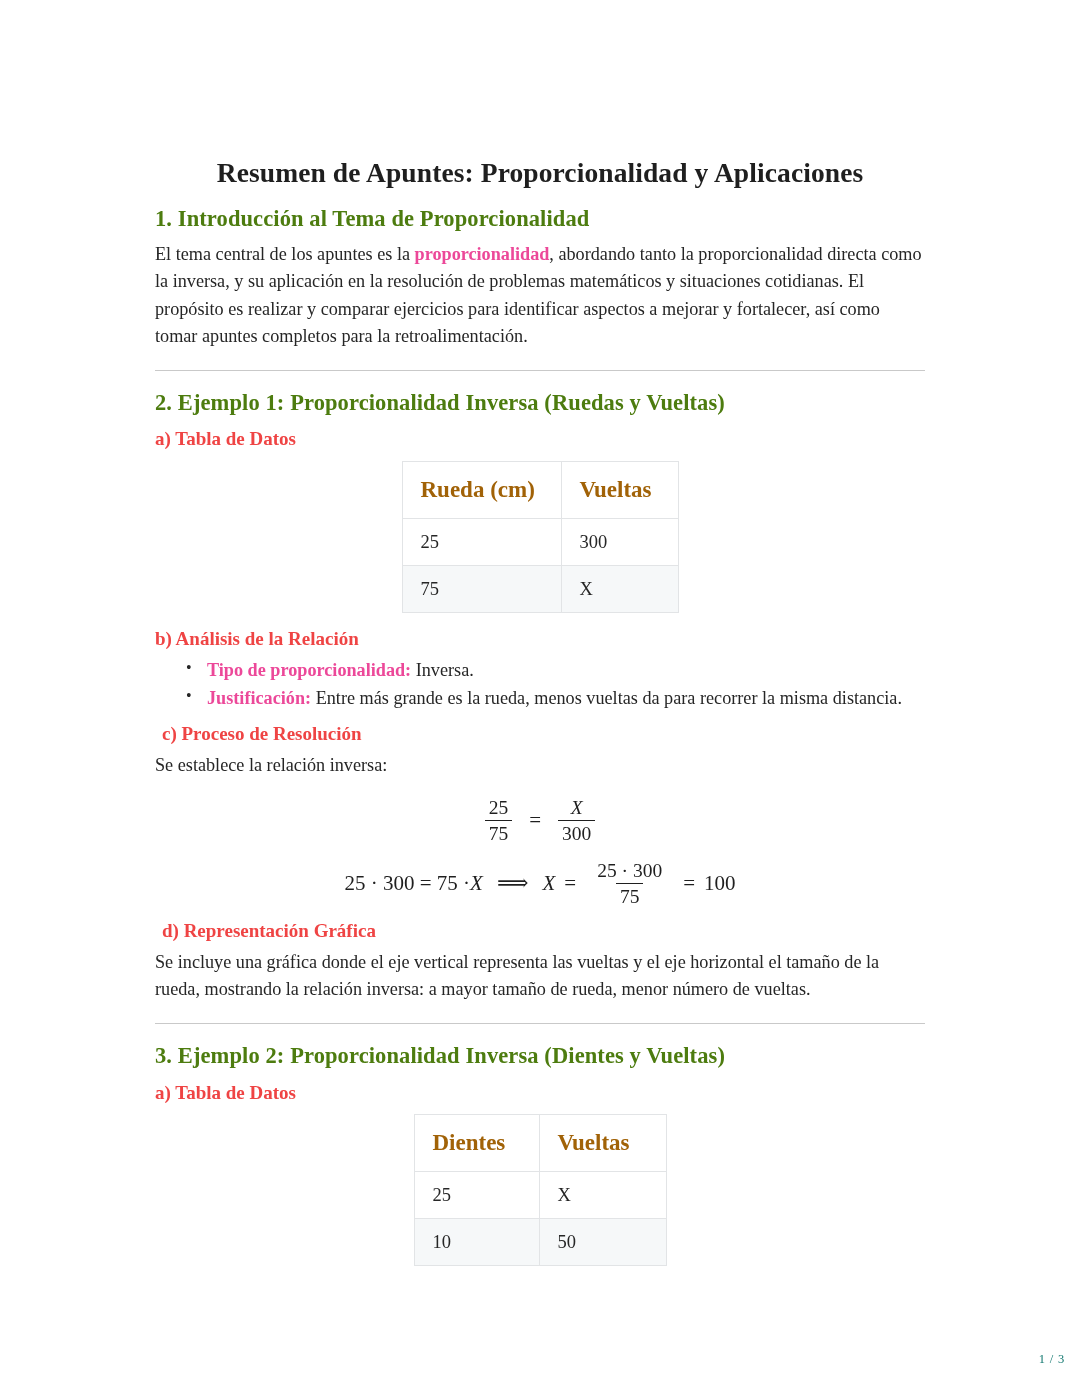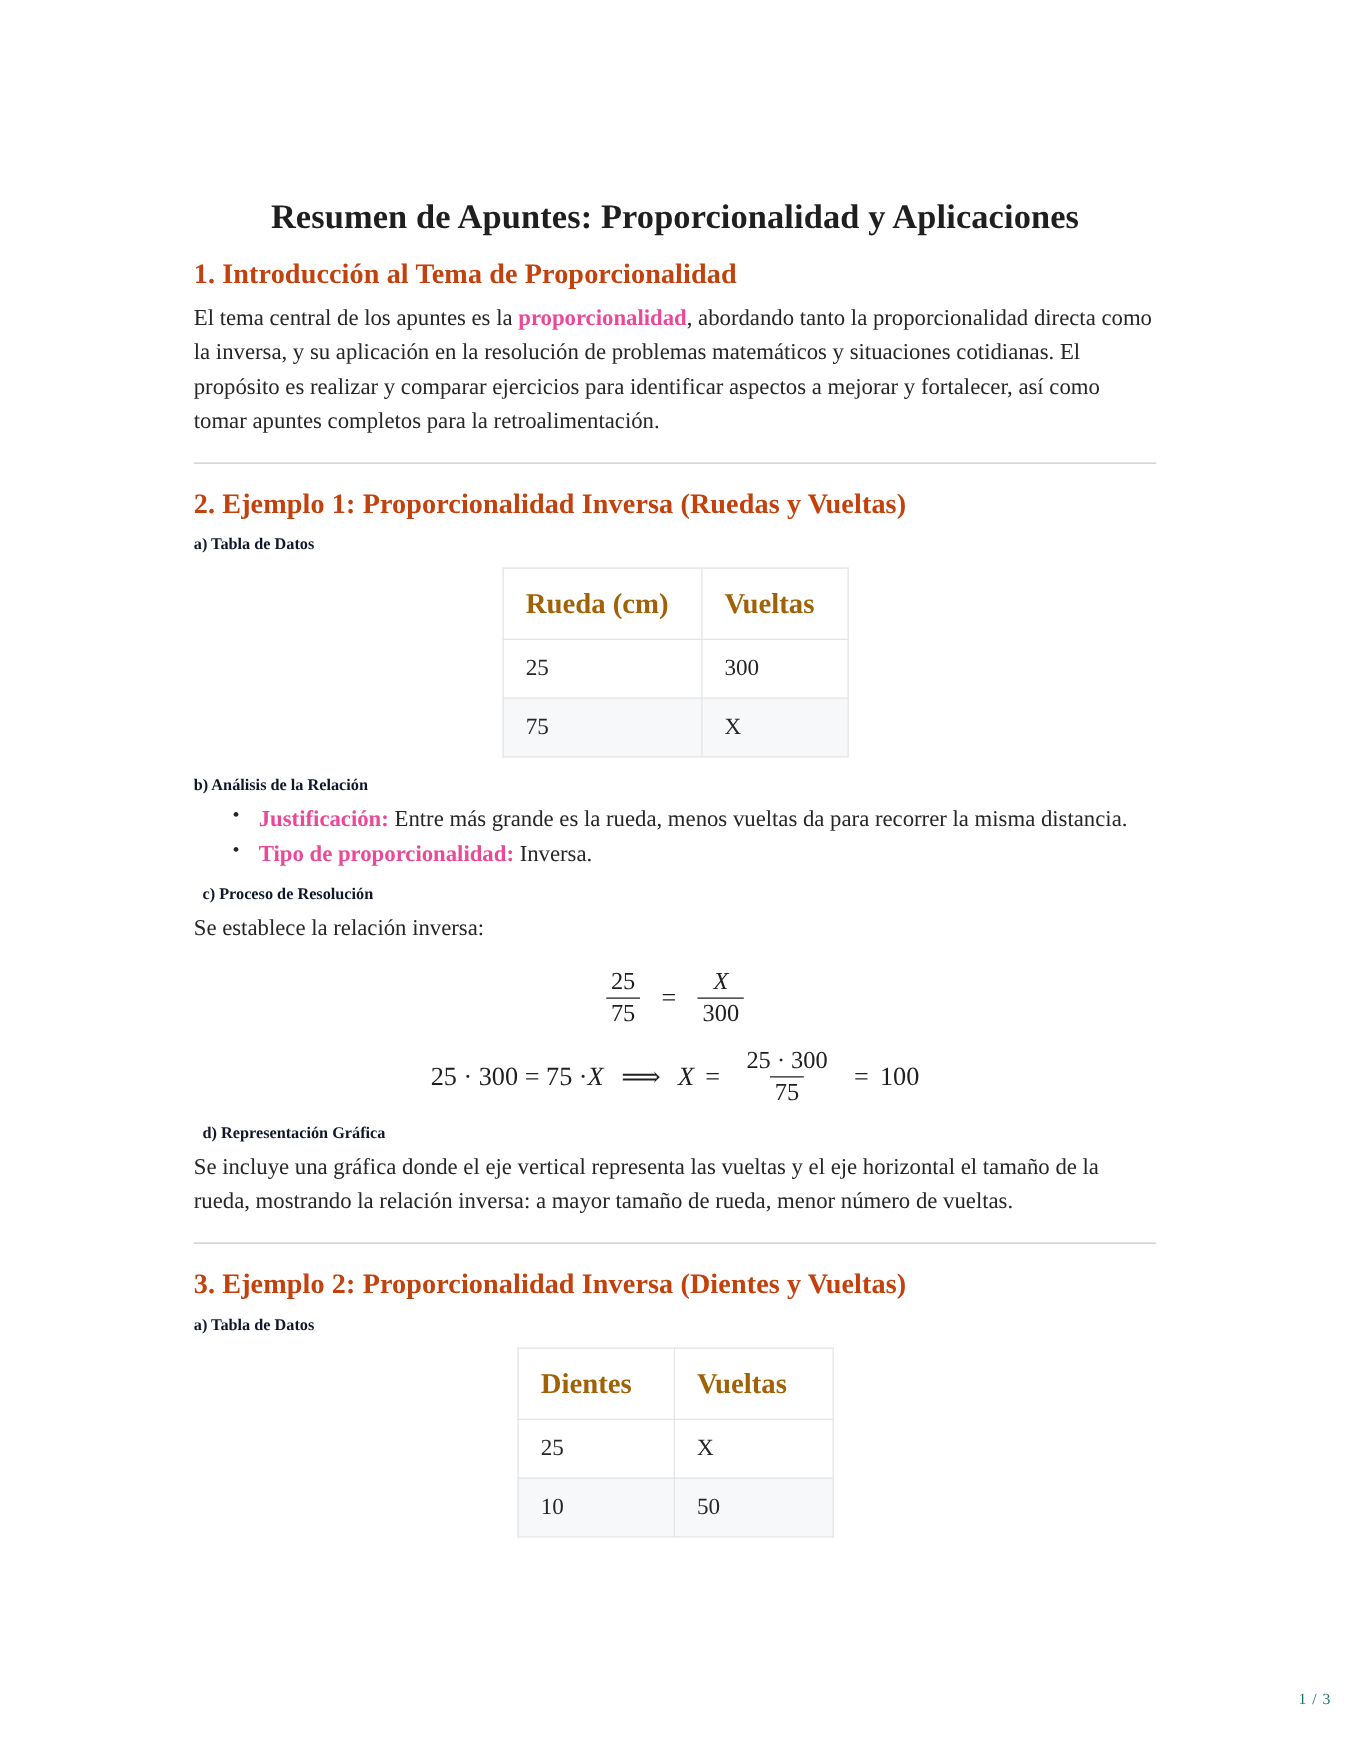--- a/index.html
+++ b/index.html
@@ -33,29 +33,29 @@
     margin: 1px;
     padding-top: 155px;
     line-height: 1.2;
     letter-spacing: 0.1px;
   }
 
   
   h2.section-heading {
     font-size: 22.5px;
     font-weight: bold;
-    color: #c2410c;
+    color: #4d7c0f;
     margin: 16px 0 8px 0;
     line-height: 1.25;
     letter-spacing: 0.1px;
   }
   h3.sub-heading {
-    font-size: 13px;
-    font-weight: bold;
-    color: #0f172a;
+    font-size: 19px;
+    font-weight: bold;
+    color: #ef4444;
     margin: 10px 0 6px 0;
     line-height: 1.25;
   }
   h3.sub-heading.indent {
     margin-left: 7px;
   }
 
   
   p.body-text {
     font-size: 18.2px;
@@ -205,22 +205,22 @@
           <tr>
             <td>75</td>
             <td>X</td>
           </tr>
         </tbody>
       </table>
     </div>
 
     <h3 class="sub-heading">b) Análisis de la Relación</h3>
     <ul class="bullets">
+      <li><strong>Tipo de proporcionalidad:</strong><span> Inversa.</span></li>
       <li><strong>Justificación:</strong><span> Entre más grande es la rueda, menos vueltas da para recorrer la misma distancia.</span></li>
-      <li><strong>Tipo de proporcionalidad:</strong><span> Inversa.</span></li>
     </ul>
 
     <h3 class="sub-heading indent">c) Proceso de Resolución</h3>
     <p class="body-text">Se establece la relación inversa:</p>
 
     <div class="math-block">
       <span class="mrow">
         <span class="frac">
           <span class="num">25</span>
           <span class="den">75</span>

